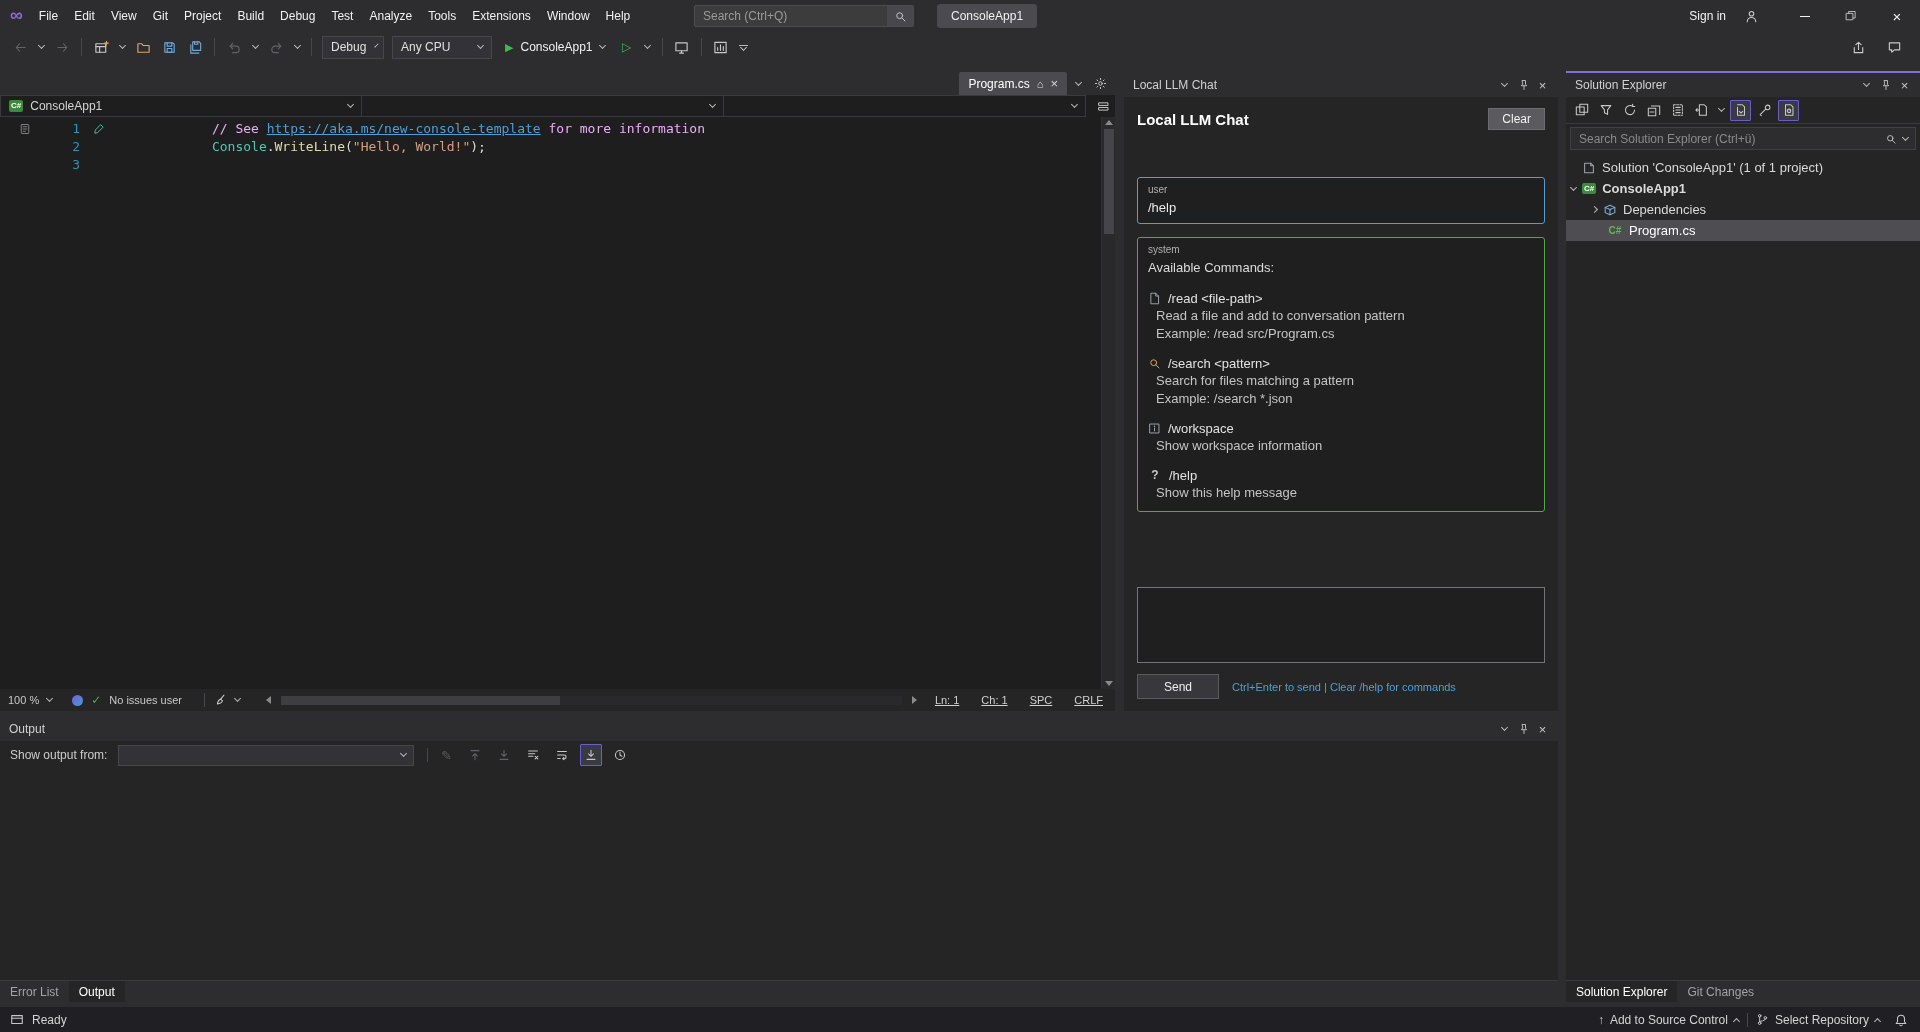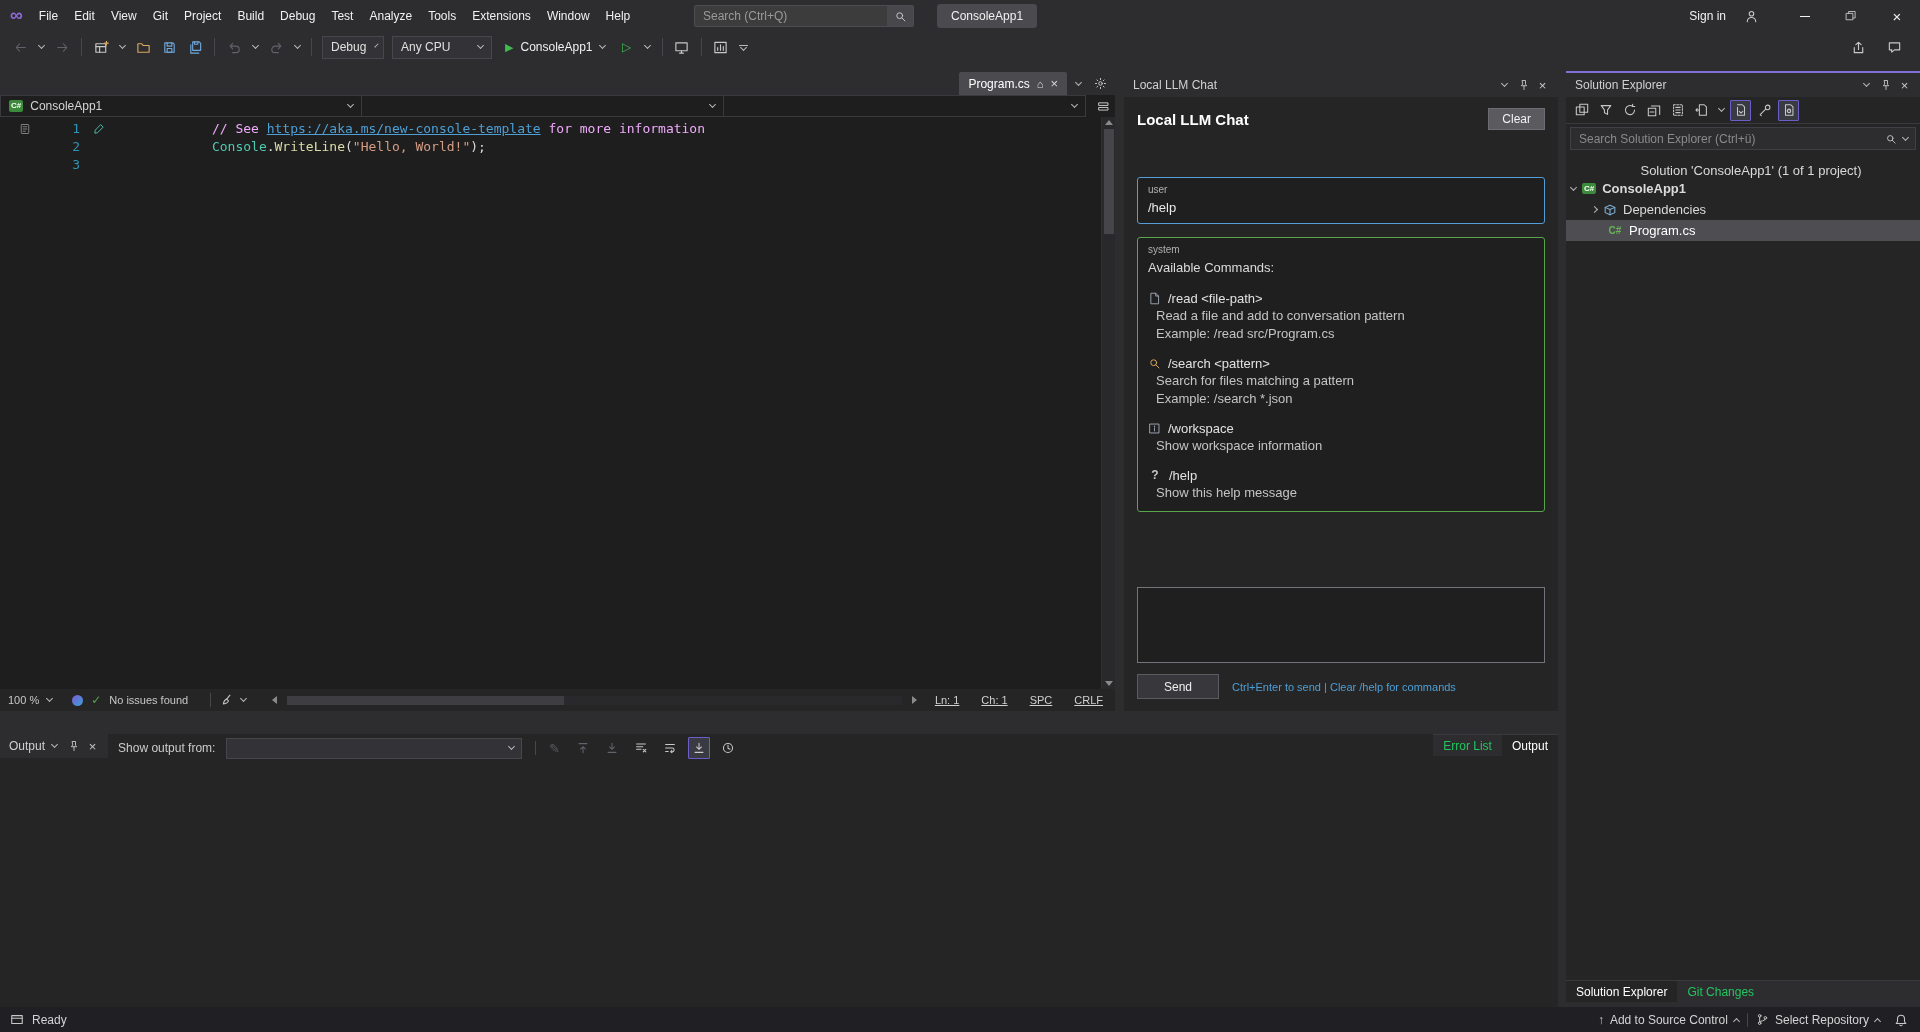--- a/index.html
+++ b/index.html
@@ -132,25 +132,25 @@
   .se-search { margin:3px 4px; height:23px; background:#2d2d30; border:1px solid #3f3f46; display:flex; align-items:center; }
   .se-search input { flex:1; height:100%; background:transparent; border:none; outline:none; color:#cccccc; padding:0 8px; font:12px "Liberation Sans","DejaVu Sans",sans-serif; }
   .se-search input::placeholder { color:#8a8a8a; }
   .se-search .sicons { display:flex; align-items:center; gap:6px; padding-right:7px; }
   .se-tree { flex:1; padding-top:4px; font-size:13px; }
   .trow { height:21px; display:flex; align-items:center; gap:6px; color:#dadada; white-space:nowrap; }
   .trow.sel { background:#4d4d52; color:#ffffff; }
   .trow .bold { font-weight:bold; }
   .cs-file { color:#69b356; font-weight:bold; font-size:10px; width:16px; text-align:center; }
   .se-tabs,.out-tabs { height:22px; display:flex; background:#2d2d30; border-top:1px solid #3a3a3e; }
-  .btab { padding:0 10px; display:flex; align-items:center; color:#22c55e; }
+  .btab { padding:0 10px; display:flex; align-items:center; color:#a3a3a3; }
   .btab.active { background:#252526; color:#ffffff; }
 
   
-  .out-pane { position:absolute; left:0; top:734px; width:1558px; height:285px; background:#252526; display:flex; }
+  .out-pane { position:absolute; left:0; top:717px; width:1558px; height:285px; background:#252526; display:flex; flex-direction:column; }
   .out-toolbar { height:28px; display:flex; align-items:center; padding:0 10px; gap:7px; }
   .out-label { color:#cccccc; }
   .out-drop { width:296px; height:21px; background:#333337; border:1px solid #46464b; display:flex; align-items:center; padding:0 7px; margin-left:4px; }
   .oti { width:22px; height:22px; display:flex; align-items:center; justify-content:center; }
   .oti.pressed { background:#3a3a42; border:1px solid #6a5fc8; border-radius:1px; }
   .pencil-glyph { color:#5a5a60; font-size:13px; }
   .out-content { flex:1; }
 
   
   .statusbar { position:absolute; left:0; top:1007px; width:1920px; height:25px; background:#202024; display:flex; align-items:center; padding:0 12px 0 10px; gap:8px; color:#d4d4d4; }
@@ -414,21 +414,21 @@
         <span class="grow"></span>
         <span class="tri down"></span>
       </div>
     </div>
 
     <div class="ed-status">
       <span>100 %</span>
       <span class="cv down"></span>
       <span class="pcircle" style="margin-left:12px;"></span>
       <span class="okcheck">✓</span>
-      <span>No issues found</span>
+      <span>No issues user</span>
       <span class="vdiv" style="margin-left:14px;"></span>
       <span>
         <svg class="ic" width="14" height="14" viewBox="0 0 16 16">
             <path d="M12.5 2.5 8.8 7"></path>
             <path d="M5 12.5c.5-3 2-5 3.8-5.5l2 2C10.2 10.8 8 12 5 12.5z"></path>
           </svg>
       </span>
       <span class="cv down"></span>
       <span class="tri left" style="margin-left:18px;"></span>
       <span class="htrack">
@@ -611,21 +611,21 @@
       <span class="sicons">
         <svg class="ic" width="12" height="12" viewBox="0 0 16 16">
             <circle cx="7" cy="7" r="3.6"></circle>
             <path d="M9.8 9.8 13.5 13.5"></path>
           </svg>
         <span class="cv down"></span>
       </span>
     </div>
 
     <div class="se-tree">
-      <div class="trow" style="padding-left:16px;flex-direction:column;">
+      <div class="trow" style="padding-left:16px;">
         <svg class="ic gray2" width="14" height="14" viewBox="0 0 16 16">
             <path d="M3 2.5h7L13 5.5v8H3z"></path>
             <path d="M10 2.5v3h3"></path>
           </svg>
         <span>Solution 'ConsoleApp1' (1 of 1 project)</span>
       </div>
       <div class="trow" style="padding-left:5px;">
         <span class="cv down"></span>
         <span class="cs-badge">C#</span>
         <span class="bold">ConsoleApp1</span>

